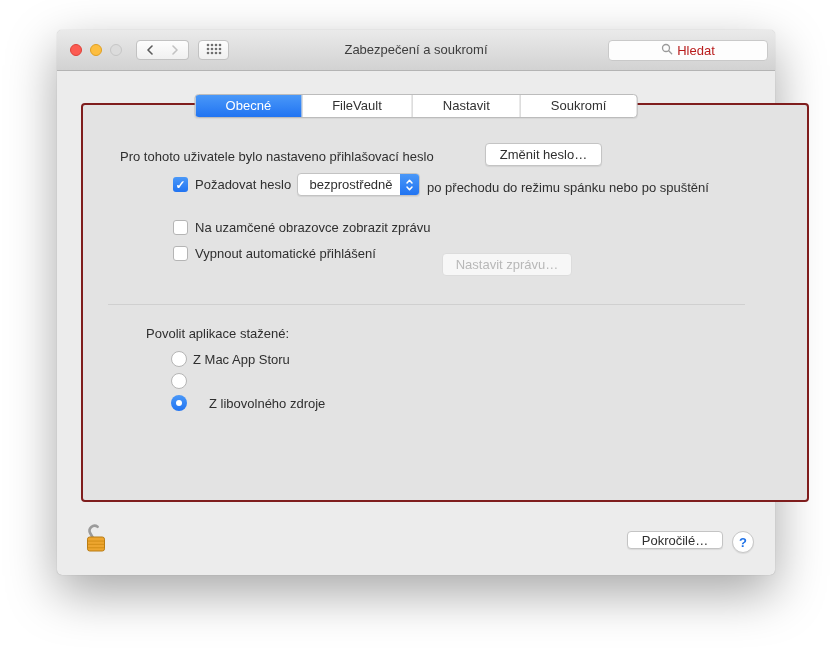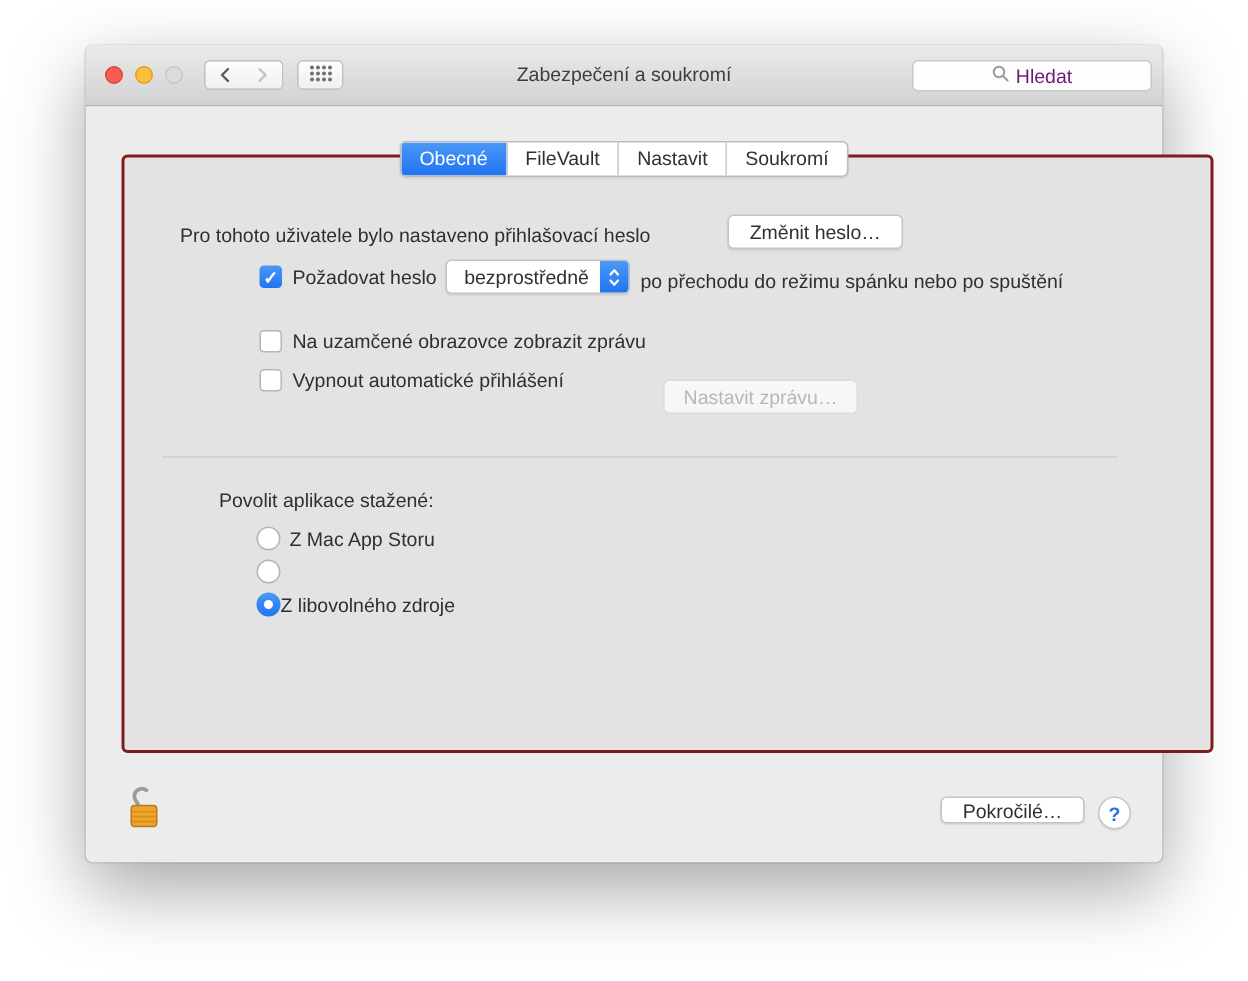--- a/index.html
+++ b/index.html
@@ -14,25 +14,25 @@
   .light.red{left:13px;background:var(--traffic-red,#fc5b52);border:1px solid #de4138;}
   .light.yellow{left:33px;background:var(--traffic-yellow,#fdbe40);border:1px solid #dfa023;}
   .light.gray{left:53px;background:var(--traffic-disabled,#dcdcdc);border:1px solid #c6c6c6;}
   .navbtn{position:absolute;top:10px;width:27px;height:20px;background:linear-gradient(#fdfdfd,#f0f0f0);
     border:1px solid #c2c2c2;box-sizing:border-box;display:flex;align-items:center;justify-content:center;}
   .navbtn.back{left:79px;border-radius:4px 0 0 4px;}
   .navbtn.fwd{left:105px;border-radius:0 4px 4px 0;border-left:none;}
   .gridbtn{position:absolute;left:141px;top:10px;width:31px;height:20px;background:linear-gradient(#fdfdfd,#f0f0f0);
     border:1px solid #c2c2c2;border-radius:4px;box-sizing:border-box;display:flex;align-items:center;justify-content:center;}
   .search{position:absolute;left:551px;top:10px;width:160px;height:21px;background:#fdfdfd;border:1px solid #c9c9c9;
-    border-radius:4px;box-sizing:border-box;display:flex;align-items:center;justify-content:center;gap:4px;color:#701a75;}
+    border-radius:4px;box-sizing:border-box;display:flex;align-items:center;justify-content:center;gap:4px;color:#b91c1c;}
   
   .tabs{position:absolute;top:64px;left:50%;transform:translateX(-50%);display:flex;height:22px;z-index:3;
     background:#fff;border:1px solid #bcbcbc;border-radius:4px;overflow:hidden;box-shadow:0 1px 1px rgba(0,0,0,.06);}
-  .tab{padding:0 12px;line-height:22px;color:#313131;border-left:1px solid #c8c8c8;cursor:default;white-space:nowrap;}
+  .tab{padding:0 30px;line-height:22px;color:#313131;border-left:1px solid #c8c8c8;cursor:default;white-space:nowrap;}
   .tab:first-child{border-left:none;}
   .tab.selected{background:linear-gradient(var(--accent-top,#4596f7),var(--accent,#2174f2));color:#fff;}
   
   .panel{position:absolute;left:24px;top:73px;width:728px;height:399px;background:var(--panel-bg,#e3e3e3);
     border:2px solid #7f1d1d;border-radius:4px;box-sizing:border-box;}
   .abs{position:absolute;}
   .flexrow{position:absolute;display:flex;align-items:center;gap:7px;white-space:nowrap;}
   .btn{background:#fff;border:1px solid #c4c4c4;border-radius:4px;box-shadow:0 1px 1px rgba(0,0,0,.08);
     box-sizing:border-box;display:flex;align-items:center;justify-content:center;color:#2f2f2f;font-size:13px;cursor:default;}
   .btn.disabled{color:#b8b8b8;border-color:#dcdcdc;background:#f7f7f7;box-shadow:none;}
@@ -150,21 +150,21 @@
 
     <div class="abs" style="left:63px;top:221px;">Povolit aplikace stažené:</div>
 
     <div class="flexrow" style="left:88px;top:246px;gap:6px;">
       <span class="radio"></span>
       <span>Z Mac App Storu</span>
     </div>
     <div class="flexrow" style="left:88px;top:268px;gap:6px;">
       <span class="radio"></span>
     </div>
-    <div class="flexrow" style="left:88px;top:290px;gap:0;">
+    <div class="flexrow" style="left:88px;top:290px;gap:22px;">
       <span class="radio selected"></span>
       <span>Z libovolného zdroje</span>
     </div>
   </div>
 
   <div class="abs" style="position:absolute;left:27px;top:491px;width:24px;height:34px;">
     <svg width="24" height="34" viewBox="0 0 24 34">
       <path d="M9 17 V11.5 A5 5 0 0 1 18.6 9.6" fill="none" stroke="#9b9b9b" stroke-width="2.6" stroke-linecap="round" transform="rotate(-30 9 17)"></path>
       <rect x="3.5" y="16" width="17" height="14" rx="2.2" fill="#eda52f" stroke="#b97c14" stroke-width="1"></rect>
       <rect x="3.5" y="19.5" width="17" height="1.2" fill="#c9860f" opacity="0.6"></rect>

